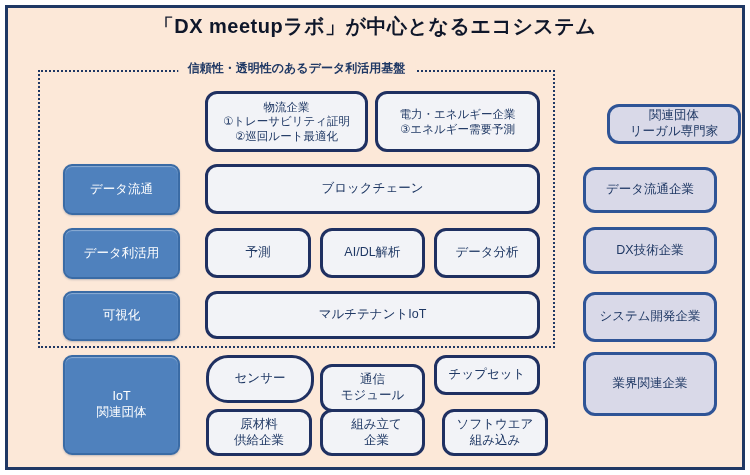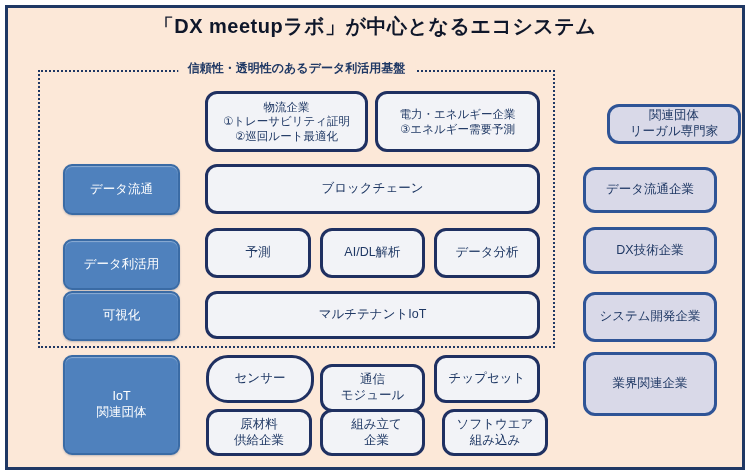--- a/index.html
+++ b/index.html
@@ -88,21 +88,21 @@
 <div class="viewport">
   <div class="stage"></div>
 
   <div class="title">「DX meetupラボ」が中心となるエコシステム</div>
 
   <div class="dotted-box">
     <div class="dotted-label">信頼性・透明性のあるデータ利活用基盤</div>
   </div>
 
   <div class="box blue" style="left:63px; top:164px; width:117px; height:51px;">データ流通</div>
-  <div class="box blue" style="left:63px; top:239px; width:117px; height:51px;">データ利活用</div>
+  <div class="box blue" style="left:63px; top:228px; width:117px; height:51px;">データ利活用</div>
   <div class="box blue" style="left:63px; top:291px; width:117px; height:50px;">可視化</div>
   <div class="box blue" style="left:63px; top:355px; width:117px; height:100px;">IoT
 関連団体</div>
 
   <div class="box white small" style="left:205px; top:91px; width:163px; height:61px;">物流企業
 ①トレーサビリティ証明
 ②巡回ルート最適化</div>
   <div class="box white small" style="left:375px; top:91px; width:165px; height:61px;">電力・エネルギー企業
 ③エネルギー需要予測</div>
 
@@ -110,21 +110,21 @@
 
   <div class="box white" style="left:205px; top:228px; width:106px; height:50px;">予測</div>
   <div class="box white" style="left:320px; top:228px; width:105px; height:50px;">AI/DL解析</div>
   <div class="box white" style="left:434px; top:228px; width:106px; height:50px;">データ分析</div>
 
   <div class="box white" style="left:205px; top:291px; width:335px; height:48px;">マルチテナントIoT</div>
 
   <div class="box white" style="left:206px; top:355px; width:108px; height:48px;border-radius:22px;">センサー</div>
   <div class="box white" style="left:320px; top:355px; width:105px; height:48px;margin-top:9px;">通信
 モジュール</div>
-  <div class="box white" style="left:434px; top:355px; width:106px; height:48px;">チップセット</div>
+  <div class="box white" style="left:434px; top:355px; width:106px; height:40px;">チップセット</div>
 
   <div class="box white" style="left:206px; top:409px; width:106px; height:47px;">原材料
 供給企業</div>
   <div class="box white" style="left:320px; top:409px; width:105px; height:47px;padding-left:8px;">組み立て
 企業</div>
   <div class="box white" style="left:434px; top:409px; width:106px; height:47px;margin-left:8px;">ソフトウエア
 組み込み</div>
 
   <div class="box lav" style="left:583px; top:104px; width:134px; height:40px;margin-left:24px;">関連団体
 リーガル専門家</div>

